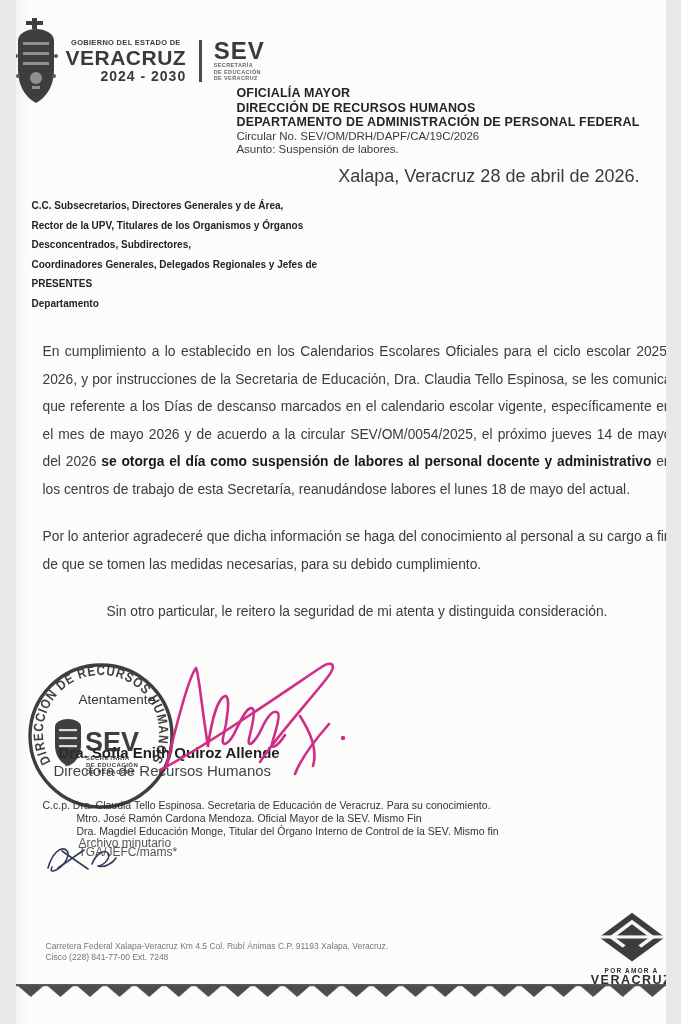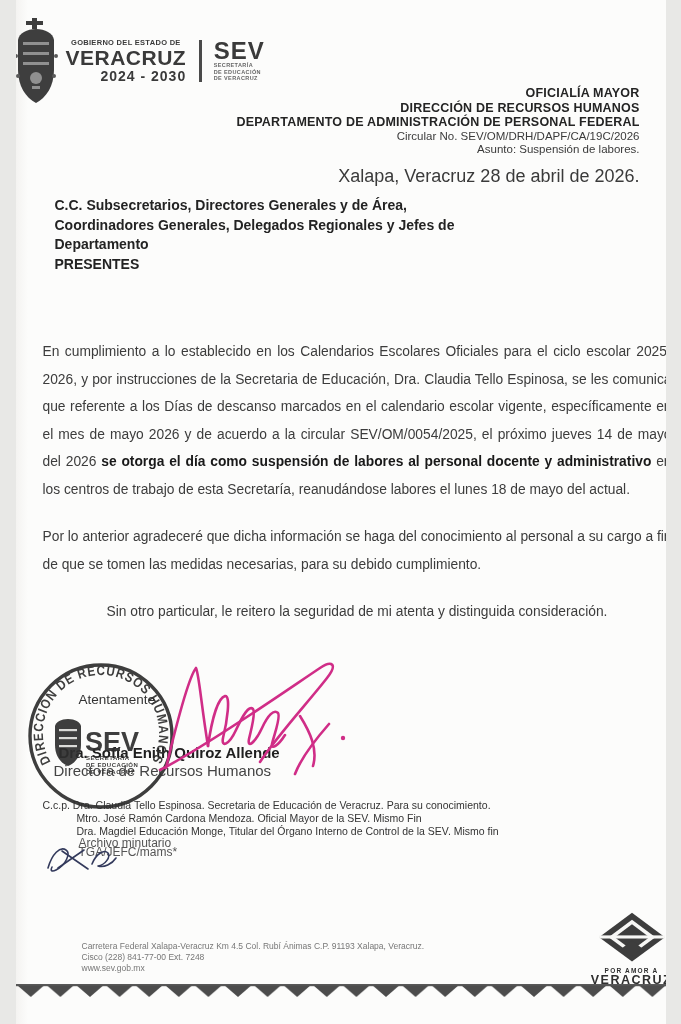--- a/index.html
+++ b/index.html
@@ -13,27 +13,27 @@
   .brand { position:absolute; top:16px; left:-4px; display:flex; align-items:center; }
   .coat-svg { display:block; }
   .gob-block { margin-left:6px; text-align:center; color:#3a3a3a; }
   .gob-line { font-size:7.5px; font-weight:700; letter-spacing:.3px; }
   .gob-ver { font-size:21px; font-weight:700; letter-spacing:.5px; line-height:21px; }
   .gob-period { font-size:14px; font-weight:700; letter-spacing:1px;text-align:right; }
   .brand-divider { width:2.5px; height:42px; background:#4a4a4a; margin:0 12px 0 13px; }
   .sev-acronym { font-size:24px; font-weight:700; letter-spacing:1px; line-height:22px; color:#3a3a3a; }
   .sev-lines div { font-size:5.5px; font-weight:700; color:#666; letter-spacing:.4px; line-height:6.5px; }
 
-  .office { position:absolute; top:86px; right:26px; text-align:right; }
+  .office { position:absolute; top:86px; right:26px; }
   .office-line { font-size:12.5px; font-weight:700; line-height:14.5px; letter-spacing:.2px; color:#242424; }
   .office-sub { font-size:11.5px; line-height:13.5px; color:#3a3a3a; }
   .dateline { position:absolute; top:166px; right:26px; font-size:18px; color:#3a3a3a; }
 
   
-  .recipients { position:absolute; top:196px; left:39px; font-weight:700; font-size:14px; line-height:19.5px; color:#232323; }
+  .recipients { position:absolute; top:196px; left:16px; font-weight:700; font-size:10px; line-height:19.5px; color:#232323; }
 
   
   .body-text { position:absolute; top:338px; left:27px; width:629px; font-size:13.8px; color:#3c3c3c; }
   .para { line-height:27.5px; text-align:justify; margin-bottom:20px; }
   .para:last-child { text-align:center; }
   .para b { color:#191919; }
 
   
   .sig-block { position:absolute; top:648px; left:8px; width:420px; height:220px; }
   .salutation { position:absolute; top:44px; left:55px; font-size:13.5px; color:#333; z-index:1; }
@@ -42,21 +42,21 @@
   .stamp { position:absolute; top:13px; left:2px; width:150px; height:150px; z-index:2; opacity:.92; }
   .sig-ink { position:absolute; top:0; left:128px; width:200px; height:135px; z-index:3; }
 
   
   .ccp { position:absolute; top:799px; left:27px; font-size:10.5px; line-height:13.2px; color:#333; z-index:1; }
   .ccp .ind { padding-left:34px; }
   .ccp-small { position:absolute; top:839px; left:63px; font-size:12px; line-height:9px; color:#555; z-index:1; }
   .initials-ink { position:absolute; top:838px; left:26px; width:100px; height:40px; z-index:3; }
 
   
-  .footer-addr { position:absolute; top:941px; left:30px; font-size:8.5px; line-height:11px; color:#777;margin-left:36px; }
+  .footer-addr { position:absolute; top:941px; left:30px; font-size:8.5px; line-height:11px; color:#777; }
   .slogan { position:absolute; top:912px; left:560px; width:112px; text-align:center; color:#2f2f2f; }
   .slogan svg { display:block; margin:0 auto; }
   .slogan-top { font-size:6.5px; font-weight:700; letter-spacing:1.2px; margin-top:3px; }
   .slogan-bottom { font-size:12.5px; font-weight:700; letter-spacing:1.5px; line-height:12px; }
   .zigzag { position:absolute; top:983px; left:0; width:681px; height:17px; }
 </style>
 </head>
 <body>
 
 <div class="page">
@@ -103,23 +103,25 @@
     <div class="office-line">DIRECCIÓN DE RECURSOS HUMANOS</div>
     <div class="office-line">DEPARTAMENTO DE ADMINISTRACIÓN DE PERSONAL FEDERAL</div>
     <div class="office-sub">Circular No. SEV/OM/DRH/DAPF/CA/19C/2026</div>
     <div class="office-sub">Asunto: Suspensión de labores.</div>
   </div>
 
   <div class="dateline">Xalapa, Veracruz 28 de abril de 2026.</div>
 
   <div class="recipients">
     <div>C.C. Subsecretarios, Directores Generales y de Área,</div>
+    <div>Rector de la UPV, Titulares de los Organismos y Órganos</div>
+    <div>Desconcentrados, Subdirectores,</div>
     <div>Coordinadores Generales, Delegados Regionales y Jefes de</div>
+    <div>PRESENTES</div>
     <div>Departamento</div>
-    <div>PRESENTES</div>
   </div>
 
   <div class="body-text">
     <p class="para"><span>En cumplimiento a lo establecido en los Calendarios Escolares Oficiales para el ciclo escolar 2025-2026, y por instrucciones de la Secretaria de Educación, Dra. Claudia Tello Espinosa, se les comunica que referente a los Días de descanso marcados en el calendario escolar vigente, específicamente en el mes de mayo 2026 y de acuerdo a la circular SEV/OM/0054/2025, el próximo jueves 14 de mayo del 2026 </span><b>se otorga el día como suspensión de labores al personal docente y administrativo</b><span> en los centros de trabajo de esta Secretaría, reanudándose labores el lunes 18 de mayo del actual.</span></p>
     <p class="para">Por lo anterior agradeceré que dicha información se haga del conocimiento al personal a su cargo a fin de que se tomen las medidas necesarias, para su debido cumplimiento.</p>
     <p class="para">Sin otro particular, le reitero la seguridad de mi atenta y distinguida consideración.</p>
   </div>
 
   <div class="sig-block">
     <div class="salutation">Atentamente</div>
@@ -169,21 +171,20 @@
     <g fill="none" stroke="#333a5c" stroke-width="1.6" stroke-linecap="round" stroke-linejoin="round">
       <path d="M 6 30 C 10 16 18 8 24 12 C 29 15 24 27 14 32 C 10 34 8 33 10 29"></path>
       <path d="M 16 30 L 42 12 M 20 13 L 46 31"></path>
       <path d="M 50 26 C 54 16 62 11 66 15 C 69 19 63 27 56 28 C 62 30 70 26 74 20"></path>
     </g>
   </svg>
 
   <div class="footer-addr">
     <div>Carretera Federal Xalapa-Veracruz Km 4.5 Col. Rubí Ánimas C.P. 91193 Xalapa, Veracruz.</div>
     <div>Cisco (228) 841-77-00 Ext. 7248</div>
-    <div>www.sev.gob.mx</div>
   </div>
 
   <div class="slogan">
     <svg width="78" height="52" viewBox="0 0 80 60">
       <polygon points="40,1 78,29 40,57 2,29" fill="#3d3d3d"></polygon>
       <polygon points="40,9 67,29 40,49 13,29" fill="#f7f7f5"></polygon>
       <polygon points="40,14 60,29 40,44 20,29" fill="#3d3d3d"></polygon>
       <rect x="2" y="27" width="76" height="3.6" fill="#f7f7f5"></rect>
       <polygon points="40,33 52,42 40,51 28,42" fill="#3d3d3d"></polygon>
     </svg>

